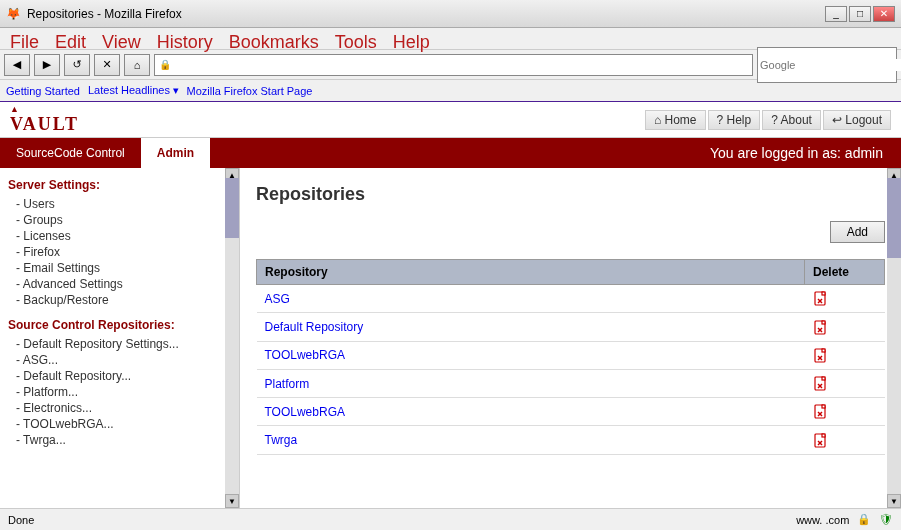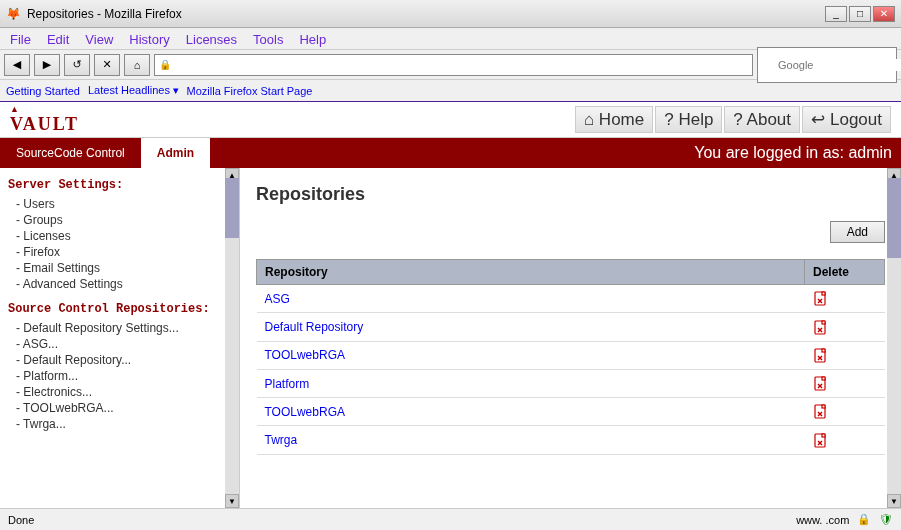--- a/index.html
+++ b/index.html
@@ -27,23 +27,23 @@
     .menu-bar {
       background: #f0f0f0;
       padding: 2px 4px;
       display: flex;
       gap: 4px;
       border-bottom: 1px solid #ccc;
       height: 22px;
     }
     .menu-item {
       padding: 2px 6px;
-      font-size: 13px;
-      cursor: pointer;
-      color: #6d28d9;
+      font-size: 18px;
+      cursor: pointer;
+      color: #b91c1c;
     }
 
     
     .nav-bar {
       background: #f0f0f0;
       padding: 3px 4px;
       display: flex;
       align-items: center;
       gap: 4px;
       border-bottom: 1px solid #ccc;
@@ -69,21 +69,21 @@
     .address-bar .lock-icon { color: #666; margin-right: 2px; font-size: 10px; }
     .address-bar input {
       border: none; outline: none; font-size: 11px; flex: 1; background: transparent;
     }
     .search-bar {
       display: flex;
       align-items: center;
       border: 1px solid #888;
       background: white;
       height: 36px;
-      padding: 0 20px;
+      padding: 0 2px;
       width: 140px;
     }
     .search-bar input { border: none; outline: none; font-size: 11px; flex: 1; }
 
     
     .bookmarks-bar {
       background: #f0f0f0;
       padding: 2px 6px;
       display: flex;
       align-items: center;
@@ -115,21 +115,21 @@
       margin-right: auto;
       font-weight: bold;
       font-size: 18px;
       color: #8b0000;
       letter-spacing: 2px;
       font-family: serif;
     }
     .header-links { display: flex; gap: 2px; }
     .header-link-btn {
       padding: 2px 8px;
-      font-size: 17px;
+      font-size: 12px;
       border: 1px solid #ccc;
       background: linear-gradient(to bottom, #f5f5f5, #e0e0e0);
       cursor: pointer;
       color: #333;
       display: flex; align-items: center; gap: 3px;
     }
 
     
     .tab-bar {
       background: #8b0000;
@@ -152,22 +152,22 @@
       font-weight: bold;
     }
     .tab.inactive {
       background: transparent;
       color: white;
       text-align: right;
     }
     .logged-in-text {
       margin-left: auto;
       color: white;
-      font-size: 16px;
-      padding-right: 9px;
+      font-size: 14px;
+      padding-right: 18px;
     }
 
     
     .main-content {
       display: flex;
       flex: 1;
       background: white;
       overflow: hidden;
     }
 
@@ -178,21 +178,20 @@
       border-right: 1px solid #ccc;
       overflow-y: auto;
       padding: 10px 8px;
       position: relative;
     }
     .sidebar-section-title {
       color: #8b0000;
       font-weight: bold;
       font-size: 12px;
       margin-bottom: 4px;
-      font-family: Liberation Mono, monospace;
     }
     .sidebar-item {
       font-size: 12px;
       color: #333;
       padding: 1px 0 1px 8px;
       cursor: pointer;
     }
     .sidebar-section { margin-bottom: 10px; }
     .sidebar-scrollbar {
       position: absolute;
@@ -297,21 +296,21 @@
     <button class="win-btn">□</button>
     <button class="win-btn close">✕</button>
   </div>
 </div>
 
 <div class="menu-bar">
   <span class="menu-item">File</span>
   <span class="menu-item">Edit</span>
   <span class="menu-item">View</span>
   <span class="menu-item">History</span>
-  <span class="menu-item">Licenses</span>
+  <span class="menu-item">Bookmarks</span>
   <span class="menu-item">Tools</span>
   <span class="menu-item">Help</span>
 </div>
 
 <div class="nav-bar">
   <button class="nav-btn">◀</button>
   <button class="nav-btn">▶</button>
   <button class="nav-btn">↺</button>
   <button class="nav-btn">✕</button>
   <button class="nav-btn">⌂</button>
@@ -356,20 +355,21 @@
 
     <div class="sidebar">
       <div class="sidebar-section">
         <div class="sidebar-section-title">Server Settings:</div>
         <div class="sidebar-item">- Users</div>
         <div class="sidebar-item">- Groups</div>
         <div class="sidebar-item">- Licenses</div>
         <div class="sidebar-item">- Firefox</div>
         <div class="sidebar-item">- Email Settings</div>
         <div class="sidebar-item">- Advanced Settings</div>
+        <div class="sidebar-item">- Backup/Restore</div>
       </div>
       <div class="sidebar-section">
         <div class="sidebar-section-title">Source Control Repositories:</div>
         <div class="sidebar-item">- Default Repository Settings...</div>
         <div class="sidebar-item">- ASG...</div>
         <div class="sidebar-item">- Default Repository...</div>
         <div class="sidebar-item">- Platform...</div>
         <div class="sidebar-item">- Electronics...</div>
         <div class="sidebar-item">- TOOLwebRGA...</div>
         <div class="sidebar-item">- Twrga...</div>

